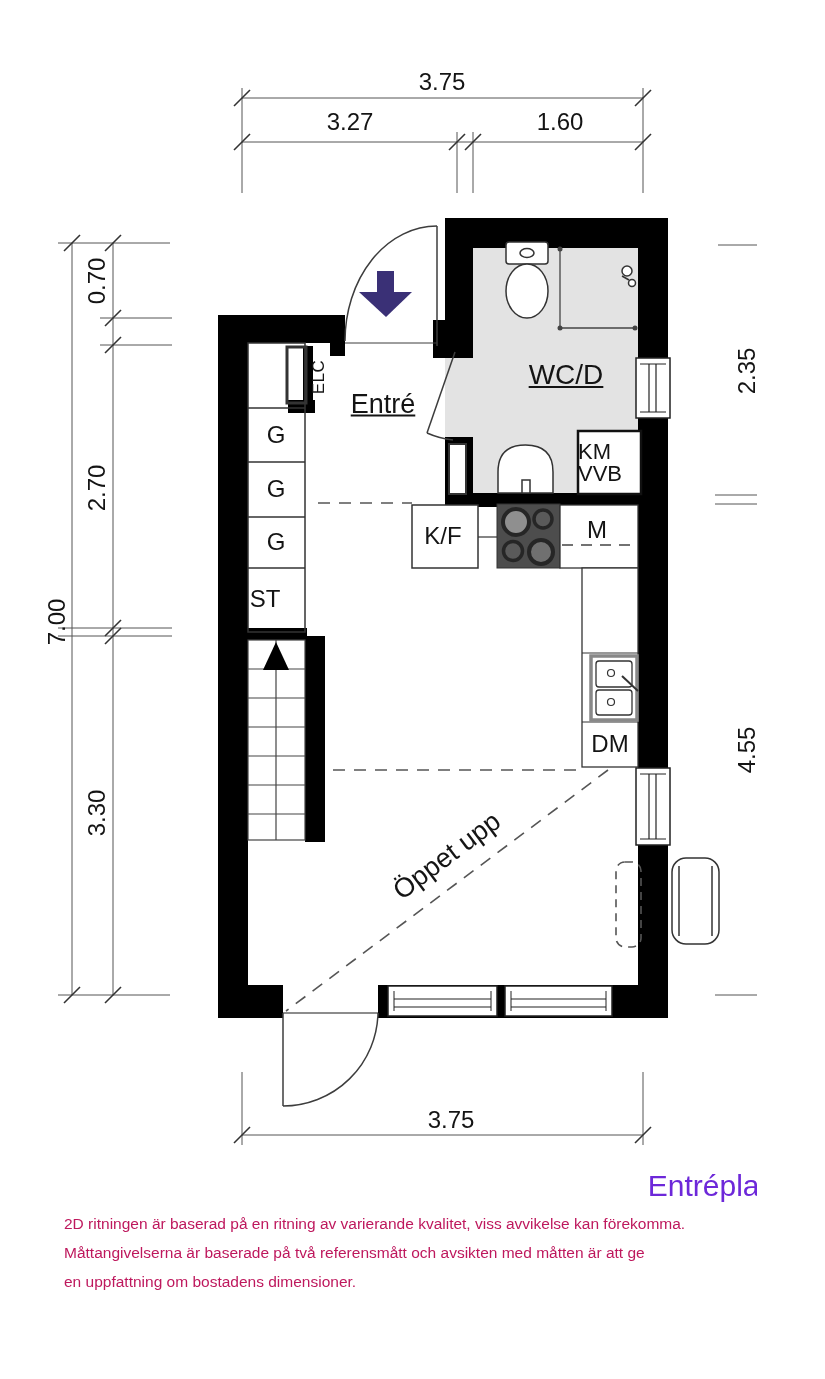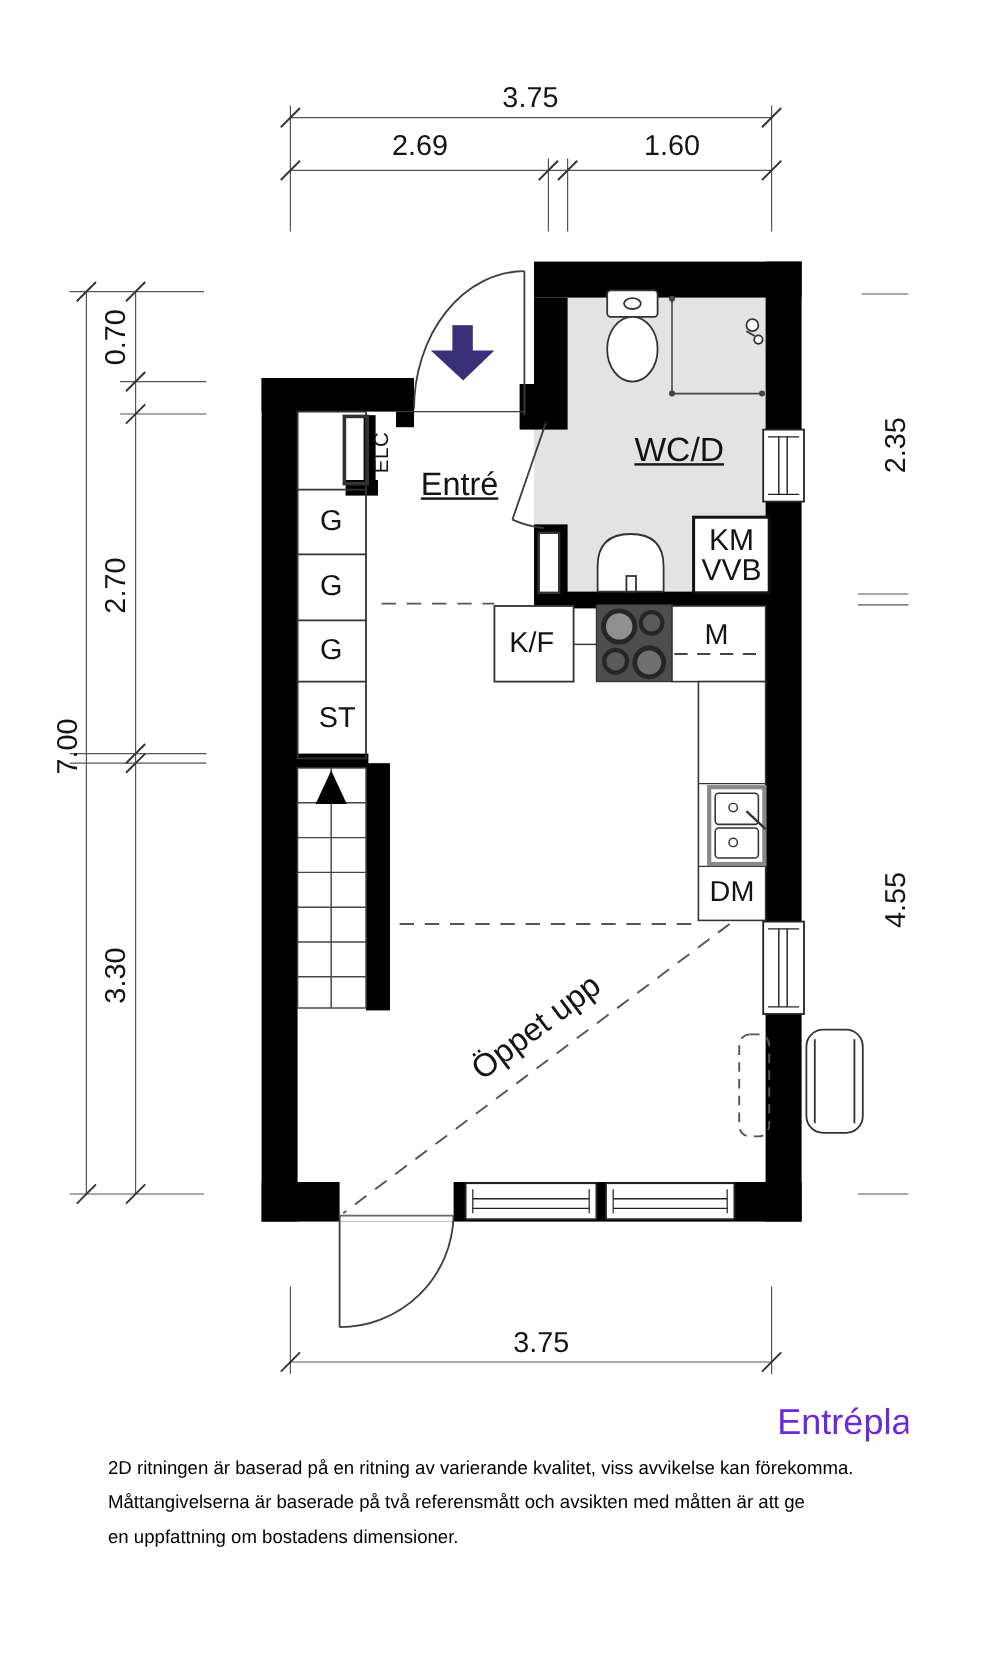--- a/index.html
+++ b/index.html
@@ -13,25 +13,25 @@
     transform:translate(-50%,-50%);line-height:1;
   }
   .lbl.rot{transform:translate(-50%,-50%) rotate(-90deg);}
   .dim{font-size:24px;}
   .room{font-size:27px;text-decoration:underline;}
   .fix{font-size:24px;}
   .elc{font-size:17px;letter-spacing:.5px;}
   .openup{font-size:27px;transform:translate(-50%,-50%) rotate(-37deg);}
   .kmvvb{
     position:absolute;left:578px;top:431px;width:63px;height:63px;
-    display:flex;flex-direction:column;align-items:center;justify-content:center;
-    font-size:25px;color:#141414;line-height:1.0;
+    display:flex;flex-direction:column;align-items:flex-start;justify-content:center;
+    font-size:22px;color:#141414;line-height:1.0;
   }
   .title{font-size:30px;color:#6d28d9;}
-  .disc{position:absolute;left:90px;font-size:15.5px;color:#000000;white-space:nowrap;}
+  .disc{position:absolute;left:64px;font-size:15.5px;color:#be185d;white-space:nowrap;}
 </style>
 </head>
 <body>
 
 <div class="canvas">
 
 <svg class="plan-svg" width="825" height="1379" viewBox="0 0 825 1379">
 
   <rect x="445" y="248" width="193" height="245" fill="#e3e3e3"></rect>
 
@@ -232,39 +232,39 @@
     <line x1="764" y1="253" x2="780" y2="237"></line>
         <line x1="764" y1="503" x2="780" y2="487"></line>
     <line x1="764" y1="512" x2="780" y2="496"></line>
         <line x1="764" y1="1003" x2="780" y2="987"></line>
     <line x1="234" y1="1143" x2="250" y2="1127"></line>
         <line x1="635" y1="1143" x2="651" y2="1127"></line>
   </g>
 </svg>
 
 <div class="lbl dim" style="left:442px;top:82px">3.75</div>
-<div class="lbl dim" style="left:350px;top:122px">2.69</div>
+<div class="lbl dim" style="left:350px;top:122px">3.27</div>
 <div class="lbl dim" style="left:560px;top:122px">1.60</div>
 <div class="lbl dim rot" style="left:57px;top:622px">7.00</div>
 <div class="lbl dim rot" style="left:97px;top:281px">0.70</div>
 <div class="lbl dim rot" style="left:97px;top:488px">2.70</div>
 <div class="lbl dim rot" style="left:97px;top:813px">3.30</div>
 <div class="lbl dim rot" style="left:747px;top:371px">2.35</div>
 <div class="lbl dim rot" style="left:747px;top:750px">4.55</div>
 <div class="lbl dim" style="left:451px;top:1120px">3.75</div>
 
 <div class="lbl room" style="left:566px;top:375px;font-size:28px">WC/D</div>
 <div class="lbl room" style="left:383px;top:404px">Entré</div>
 <div class="lbl openup" style="left:447px;top:856px">Öppet upp</div>
 
 <div class="lbl elc rot" style="left:318px;top:377px">ELC</div>
 <div class="lbl fix" style="left:276px;top:435px">G</div>
 <div class="lbl fix" style="left:276px;top:489px">G</div>
 <div class="lbl fix" style="left:276px;top:542px">G</div>
-<div class="lbl fix" style="left:281px;top:599px">ST</div>
+<div class="lbl fix" style="left:265px;top:599px">ST</div>
 <div class="kmvvb">
   <span>KM</span>
   <span>VVB</span>
 </div>
 <div class="lbl fix" style="left:443px;top:536px">K/F</div>
 <div class="lbl fix" style="left:597px;top:530px">M</div>
 <div class="lbl fix" style="left:610px;top:744px">DM</div>
 
 <div class="lbl title" style="left:712px;top:1186px">Entréplan</div>
 <div class="disc" style="top:1215px">2D ritningen är baserad på en ritning av varierande kvalitet, viss avvikelse kan förekomma.</div>

